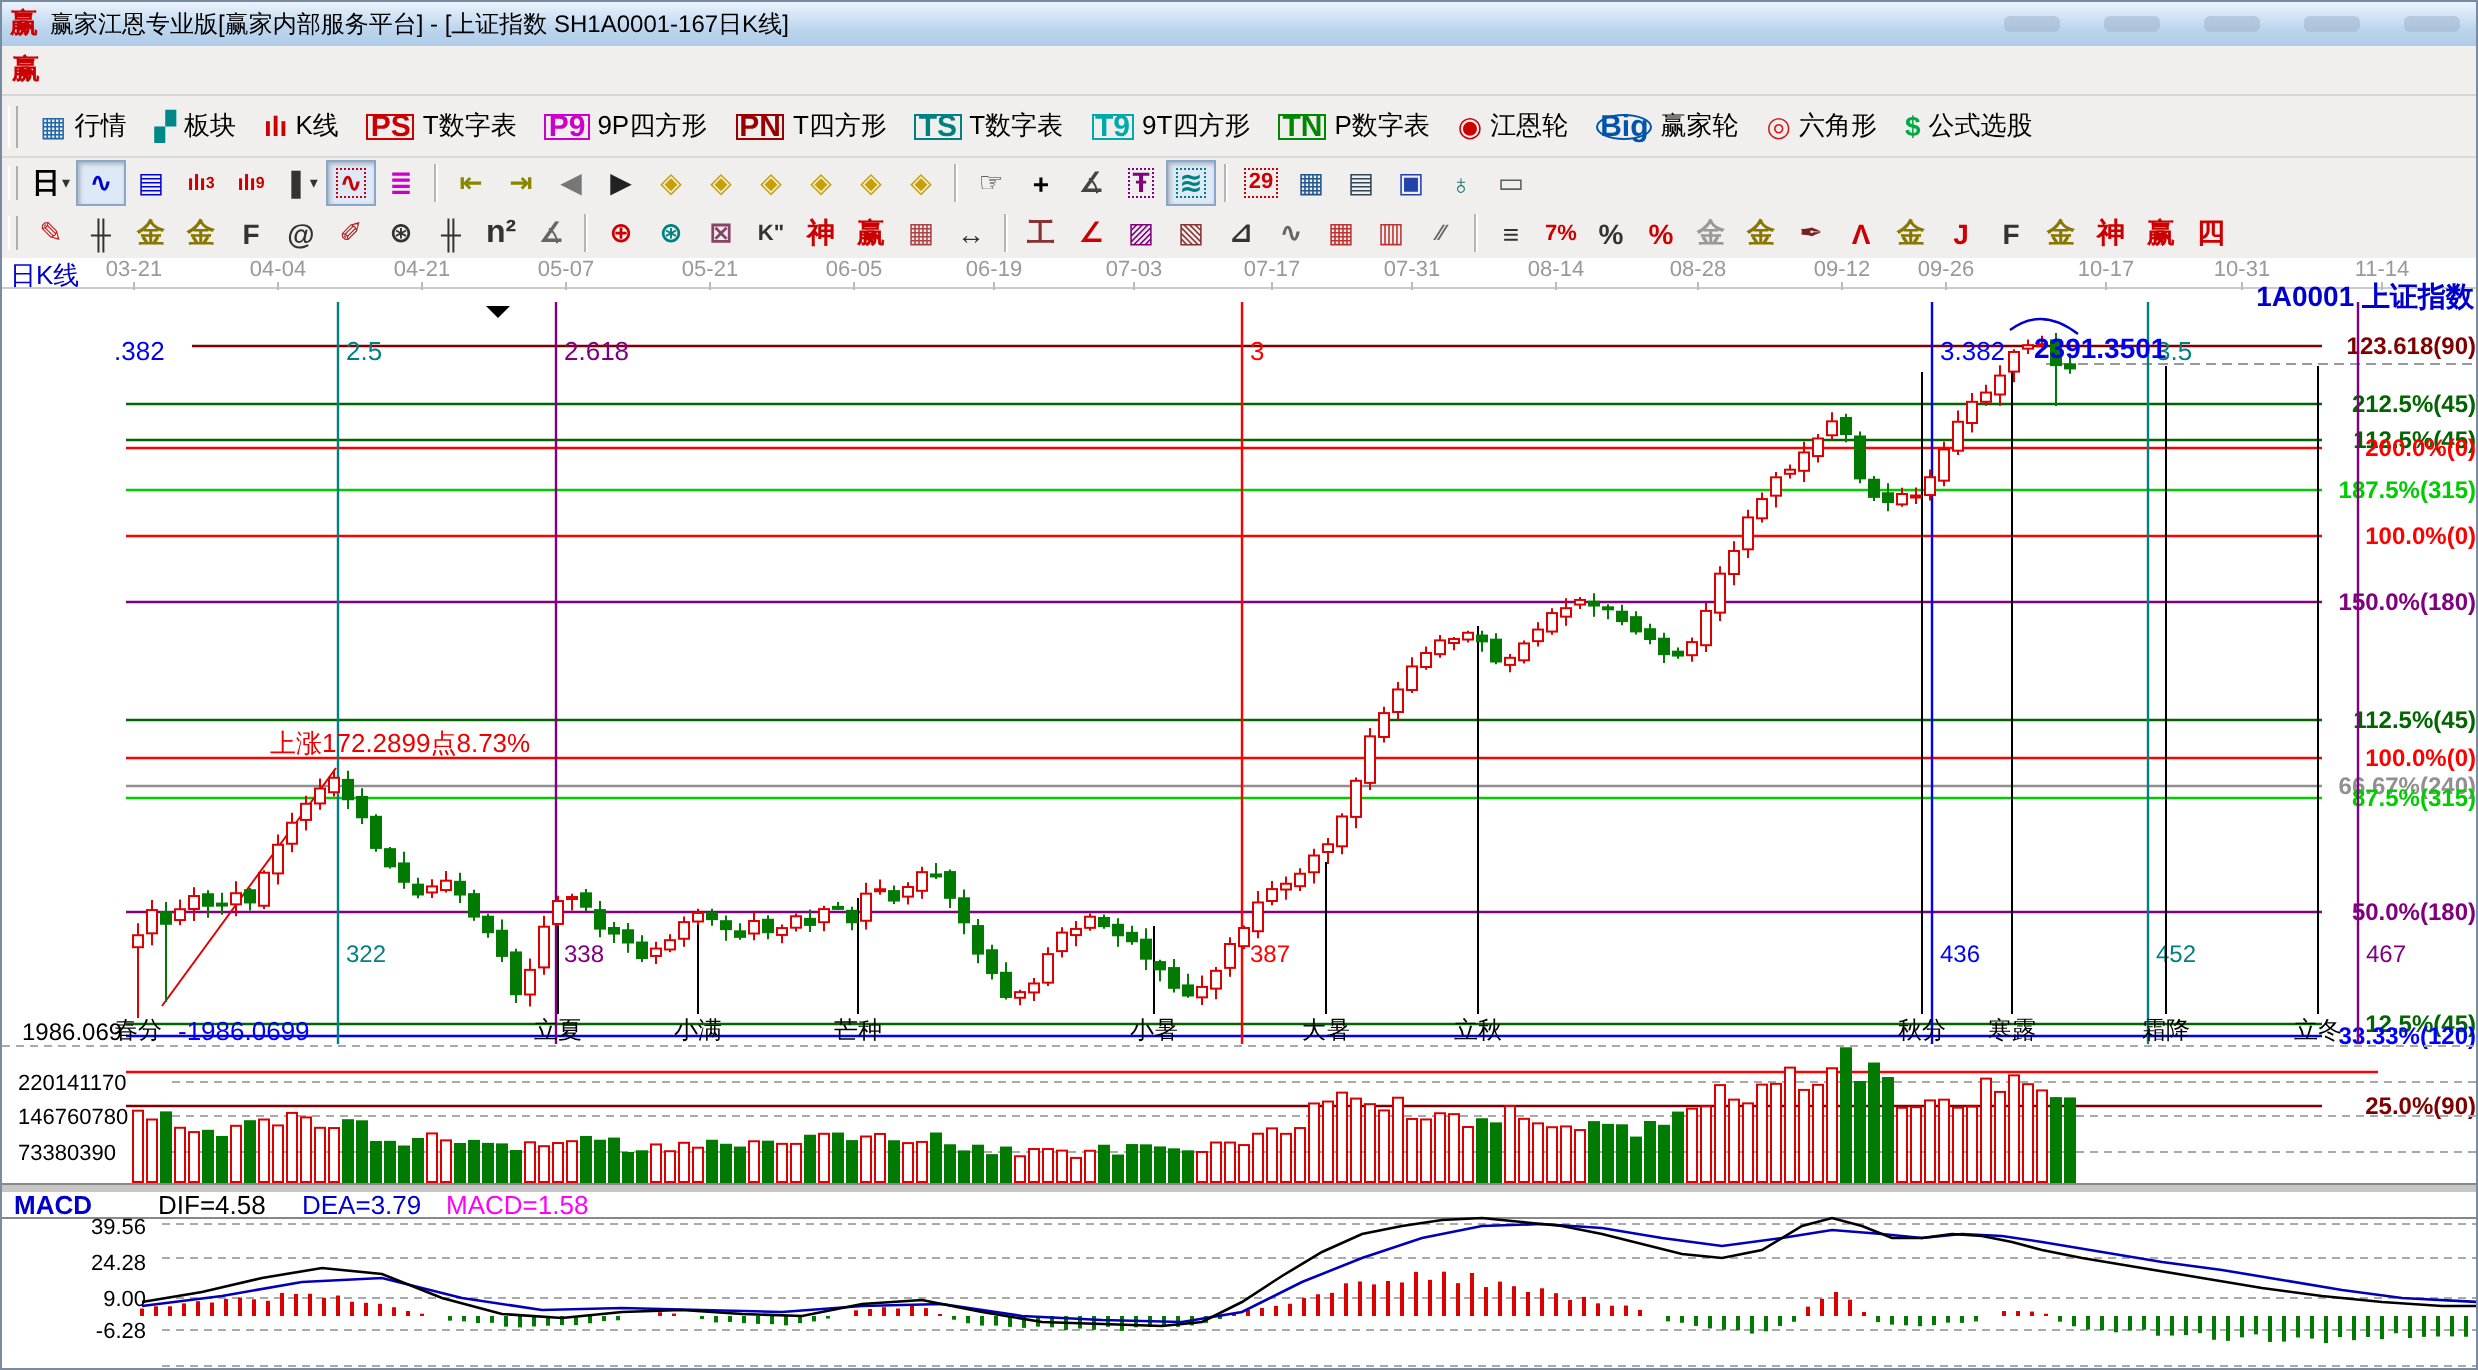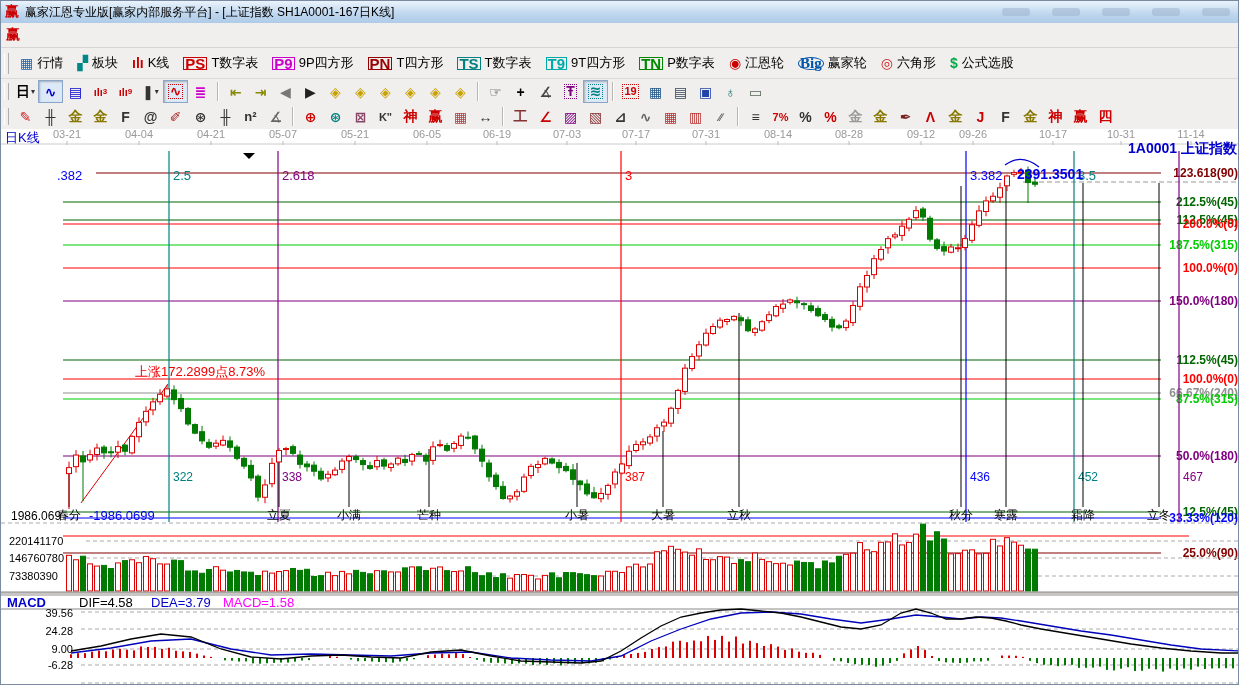--- a/index.html
+++ b/index.html
@@ -102,21 +102,21 @@
     </span>
     <span class="tb-btn">
       <span class="tb-badge" style="color: rgb(0, 136, 0);">TN</span>
       <span>P数字表</span>
     </span>
     <span class="tb-btn">
       <span class="tb-ico" style="color: rgb(204, 0, 0);">◉</span>
       <span>江恩轮</span>
     </span>
     <span class="tb-btn">
-      <span class="tb-badge round" style="color: rgb(0, 85, 170); font-family: Liberation Serif, serif;">Big</span>
+      <span class="tb-badge round" style="color: rgb(0, 85, 170);">Big</span>
       <span>赢家轮</span>
     </span>
     <span class="tb-btn">
       <span class="tb-ico" style="color: rgb(204, 34, 34);">◎</span>
       <span>六角形</span>
     </span>
     <span class="tb-btn">
       <span class="tb-ico" style="color: rgb(0, 170, 68);">$</span>
       <span>公式选股</span>
     </span>
@@ -193,21 +193,21 @@
       <span style="color: rgb(68, 68, 68);">∡</span>
     </span>
     <span class="icon-btn">
       <span class="boxed" style="color: rgb(128, 0, 128);">Ŧ</span>
     </span>
     <span class="icon-btn pressed">
       <span class="boxed" style="color: rgb(0, 128, 128);">≋</span>
     </span>
     <span class="tbsep"></span>
     <span class="icon-btn">
-      <span class="boxed" style="color: rgb(204, 0, 0); font-size: 11px;">19</span>
+      <span class="boxed" style="color: rgb(204, 0, 0); font-size: 11px;">29</span>
     </span>
     <span class="icon-btn">
       <span style="color: rgb(34, 85, 136);">▦</span>
     </span>
     <span class="icon-btn">
       <span style="color: rgb(51, 68, 85);">▤</span>
     </span>
     <span class="icon-btn">
       <span style="color: rgb(34, 68, 170);">▣</span>
     </span>
@@ -241,21 +241,21 @@
     <span class="icon-btn">
       <span style="color: rgb(170, 34, 34);">✐</span>
     </span>
     <span class="icon-btn">
       <span style="color: rgb(51, 51, 51);">⊛</span>
     </span>
     <span class="icon-btn">
       <span style="color: rgb(51, 51, 51);">╫</span>
     </span>
     <span class="icon-btn">
-      <span style="color: rgb(51, 51, 51); font-size: 13px;">n²</span>
+      <span style="color: rgb(51, 51, 51); font-size: 16px;">n²</span>
     </span>
     <span class="icon-btn">
       <span style="color: rgb(102, 102, 102);">∡</span>
     </span>
     <span class="tbsep"></span>
     <span class="icon-btn">
       <span style="color: rgb(204, 0, 0);">⊕</span>
     </span>
     <span class="icon-btn">
       <span style="color: rgb(0, 128, 128);">⊛</span>

